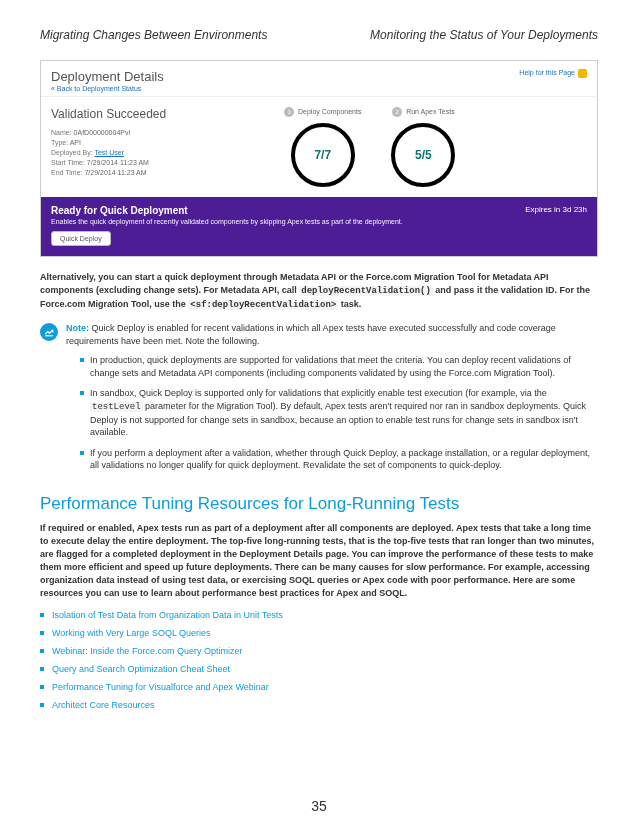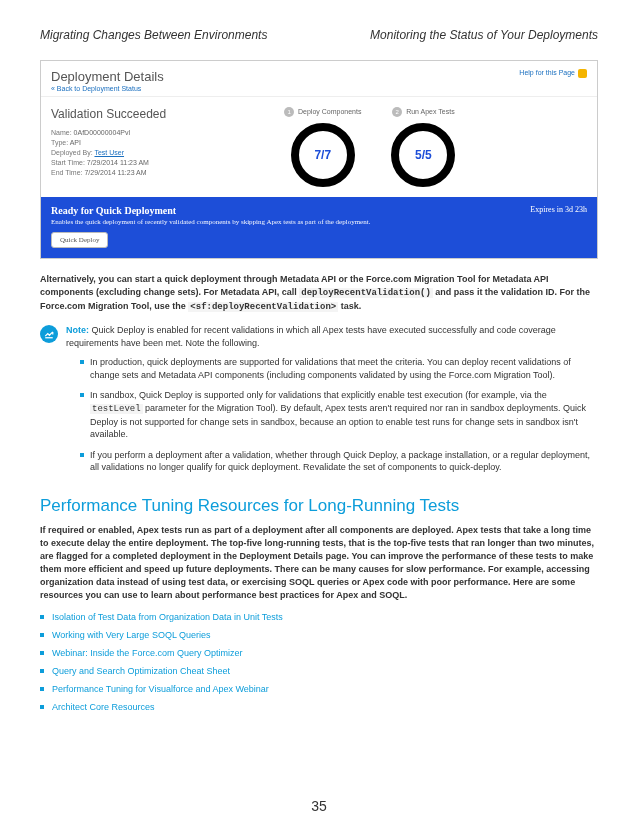--- a/index.html
+++ b/index.html
@@ -63,31 +63,30 @@
   .step { text-align: center; }
   .step-label { font-size: 7px; color: #666; margin-bottom: 6px; }
   .step-num {
     display: inline-flex; align-items:center; justify-content:center;
     width: 10px; height: 10px; border-radius: 50%;
     background: #bbb; color: #fff; font-size: 6px; margin-right: 2px;
   }
   .donut {
     width: 64px; height: 64px;
     border-radius: 50%;
-    border: 8px solid #000000;
+    border: 4px solid #000000;
     display: flex; align-items: center; justify-content: center;
-    font-weight: bold; font-size: 12px; color: #1d4ed8;
+    font-weight: bold; font-size: 12px; color: #0f766e;
     margin: 0 auto;
   }
   .green-band {
-    background: #1d4ed8;
+    background: #4c1d95;
     color: #fff;
     padding: 8px 10px 10px 10px;
     position: relative;
-    font-family: Liberation Serif, serif;
   }
   .gb-title { font-size: 10px; font-weight: bold; margin-bottom: 2px; }
   .gb-sub { font-size: 7px; opacity: 0.95; }
   .gb-expires { position: absolute; right: 10px; top: 8px; font-size: 8px; }
   .gb-btn {
     display: inline-block;
     background: #fff;
     color: #555;
     border: 1px solid #bbb;
     border-radius: 3px;

